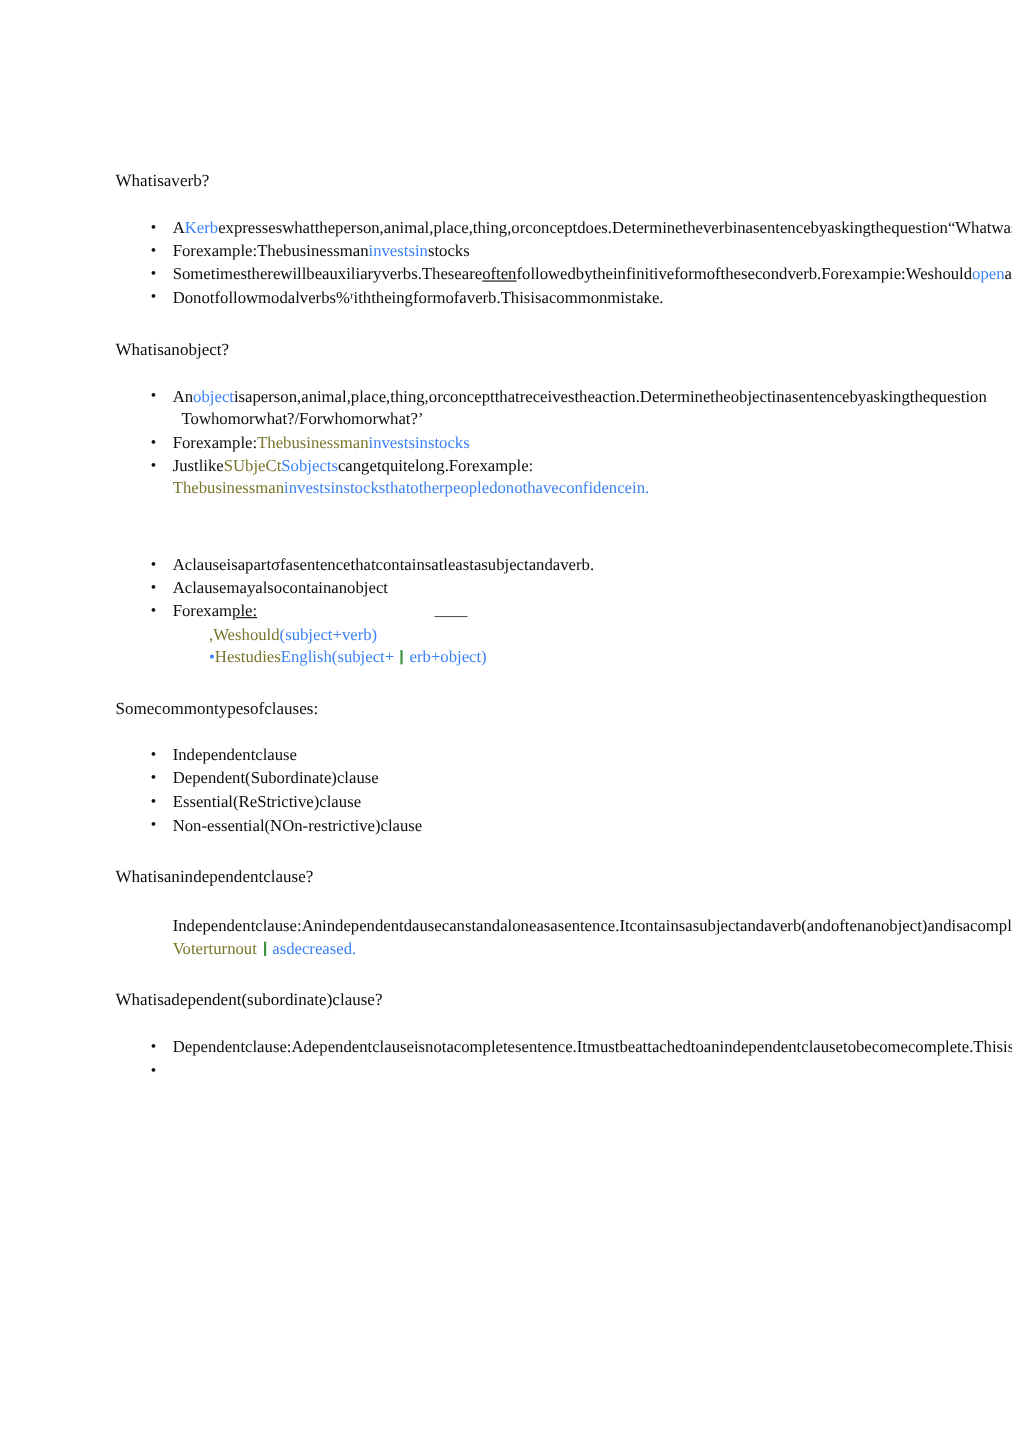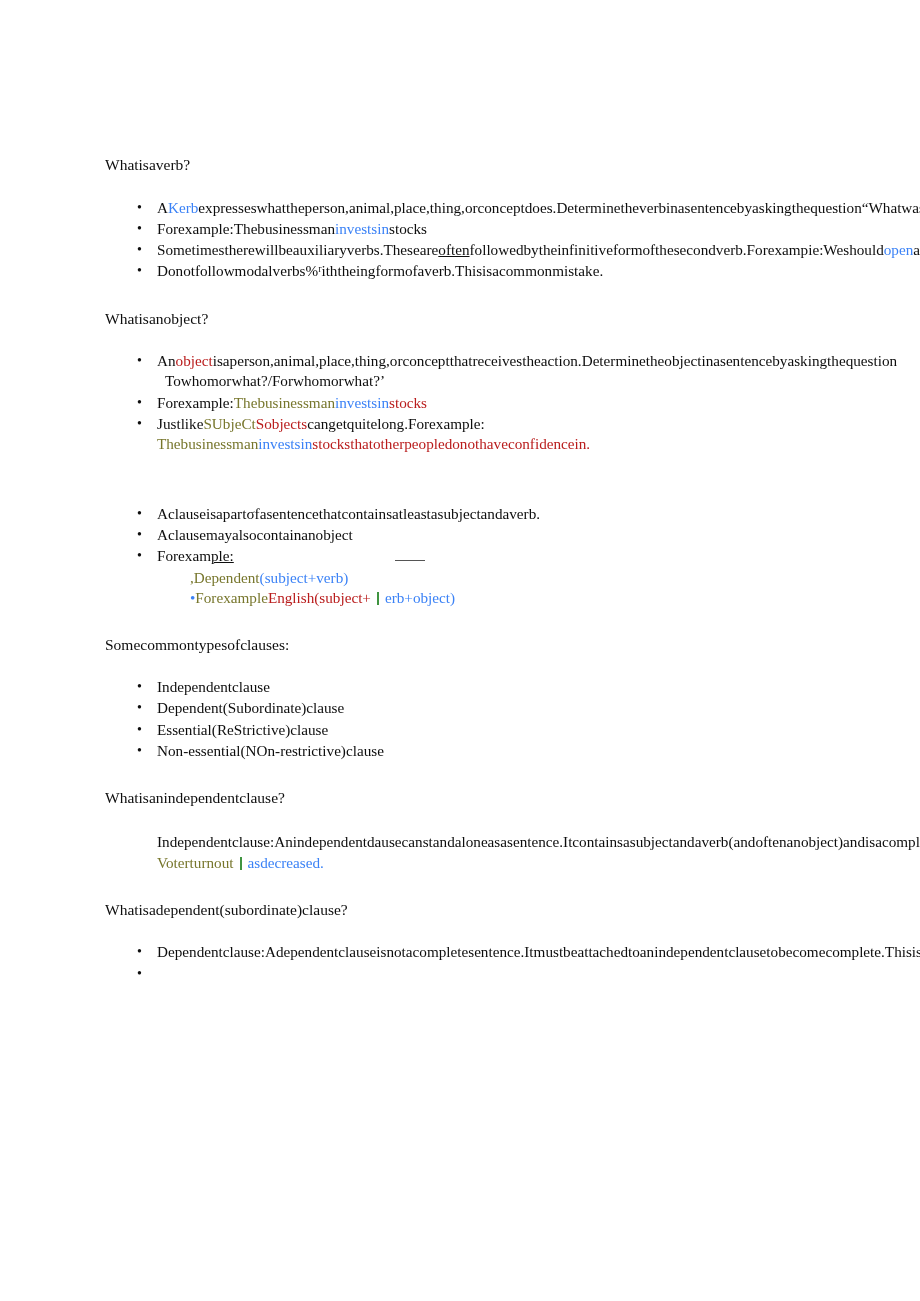--- a/index.html
+++ b/index.html
@@ -67,21 +67,21 @@
   }
 
   .subexample {
     padding-left: 85px;
     font-size: 15.2px;
     line-height: 20.5px;
   }
 
   .olive  { color: #77762c; margin-top: 48px; }
   .green  { color: #3b82f6; }
-  .teal   { color: #b91c1c; }
+  .teal   { color: #3b82f6; }
   .u      { text-decoration: underline; text-decoration-thickness: 1px; }
 
   .vbar {
     display: inline-block;
     width: 2px;
     height: 13px;
     background: #3f9440;
     vertical-align: -2px;
     margin: 0 6px;
   }
@@ -160,24 +160,24 @@
         <span>Aclausemayalsocontainanobject</span>
       </li>
       <li class="rel">
         <span class="bullet-dot">•</span>
         <span>Forexam</span><span class="u">ple:</span>
         <span class="stray-dash"></span>
       </li>
     </ul>
 
     <div class="subexample">
-      <span class="olive">,</span><span class="olive">Dependent</span><span class="green">(subject+verb)</span>
+      <span class="olive">,</span><span class="olive">Weshould</span><span class="green">(subject+verb)</span>
     </div>
     <div class="subexample">
-      <span class="green">•</span><span class="olive">Forexample</span><span class="teal">English</span><span class="teal">(subject+</span><span class="vbar"></span><span class="green">erb+object)</span>
+      <span class="green">•</span><span class="olive">Hestudies</span><span class="teal">English</span><span class="teal">(subject+</span><span class="vbar"></span><span class="green">erb+object)</span>
     </div>
 
     <div class="gap-lg"></div>
 
     <p class="heading">Somecommontypesofclauses:</p>
     <div class="gap-md"></div>
 
     <ul class="bullets">
       <li>
         <span class="bullet-dot">•</span>

